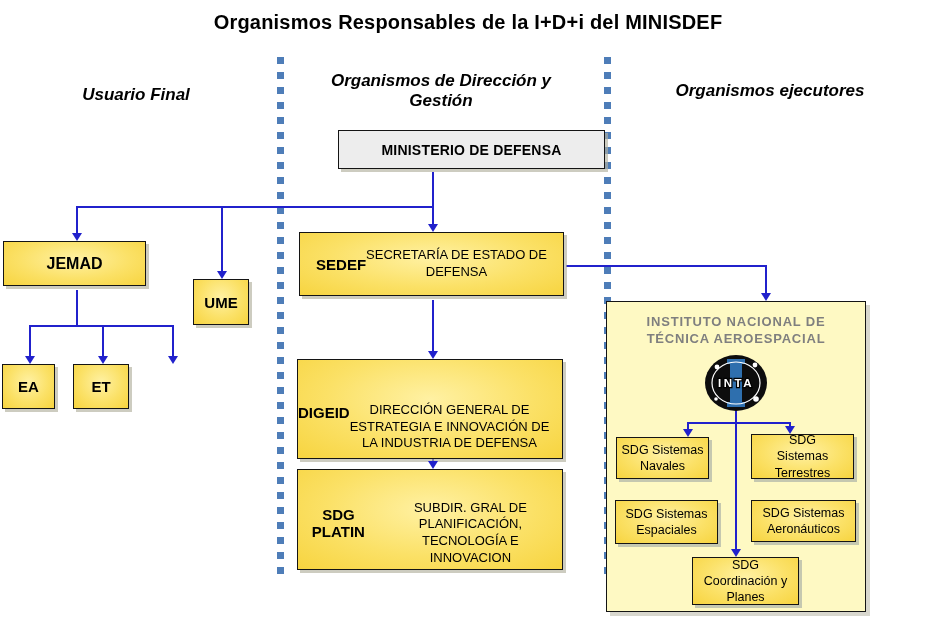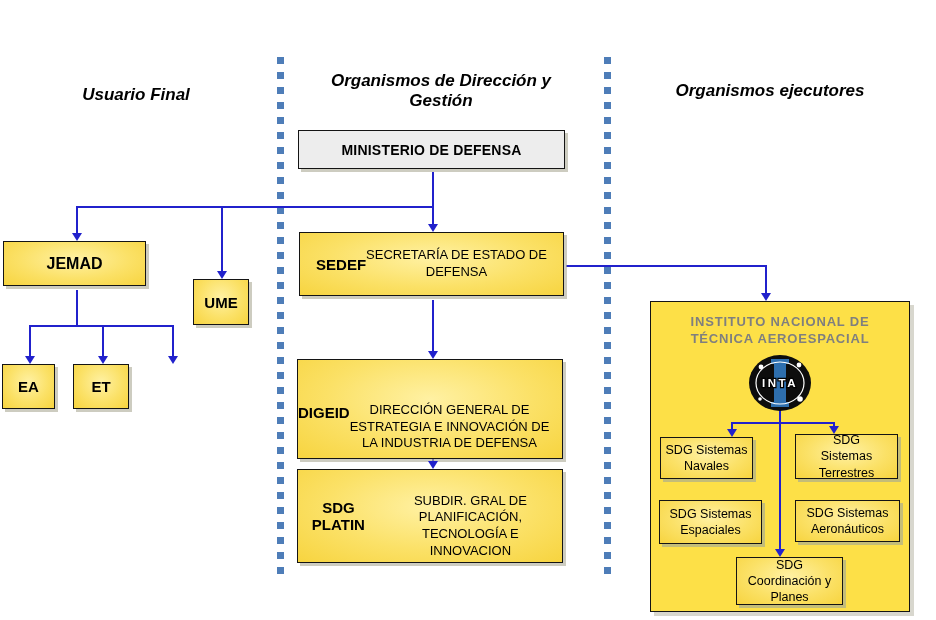--- a/index.html
+++ b/index.html
@@ -16,40 +16,41 @@
   .hline{height:2px;} .vline{width:2px;}
   .arr{position:absolute;width:0;height:0;border-left:5px solid transparent;
        border-right:5px solid transparent;border-top:8px solid #2121cc;z-index:3;}
   .ybox{position:absolute;border:1.5px solid #141414;z-index:2;
         background:radial-gradient(ellipse at 50% 40%, #fff1a3 0%, #fbe167 55%, #f7d43f 100%);
         box-shadow:3px 3px 0 rgba(178,176,158,0.65);
         display:flex;flex-direction:row;align-items:center;justify-content:center;
         text-align:center;}
   .gbox{position:absolute;border:1.5px solid #141414;background:#ededed;z-index:2;
         box-shadow:3px 3px 0 rgba(178,176,158,0.65);
-        display:flex;align-items:center;justify-content:center;text-align:center;}
-  .panel{position:absolute;left:650px;top:301px;width:258px;height:309px;
-         border:1.5px solid #141414;background:#fde047;z-index:2;
+        display:flex;align-items:center;justify-content:center;text-align:center;margin-left:40px;}
+  .panel{position:absolute;left:606px;top:301px;width:258px;height:309px;
+         border:1.5px solid #141414;background:#fef9c3;z-index:2;
          box-shadow:4px 4px 0 rgba(178,176,158,0.5);}
   .panel .ybox{box-shadow:3px 3px 0 rgba(150,160,160,0.55);}
   .node-name{font-size:15px;font-weight:bold;}
   .node-desc{font-size:13px;line-height:1.28;}
   .big-label{font-size:16px;font-weight:bold;}
   .small-label{font-size:15px;font-weight:bold;}
   .ministerio-label{font-size:14px;font-weight:bold;letter-spacing:0.2px;}
   .panel-title{position:absolute;top:12px;left:0;width:100%;text-align:center;
                font-size:13px;font-weight:bold;color:#7f7f7f;letter-spacing:0.8px;line-height:1.3;}
   .sdg-label{font-size:12.5px;line-height:1.3;}
   .logo{position:absolute;left:97px;top:52px;width:64px;height:58px;z-index:2;}
 </style>
 </head>
 <body>
 
 <div class="canvas">
 
+  <div class="title">Organismos Responsables de la I+D+i del MINISDEF</div>
 
   <div class="divider" style="left:277px"></div>
   <div class="divider" style="left:604px"></div>
 
   <div class="colhead" style="left:0;top:85px;width:272px">Usuario Final</div>
   <div class="colhead pre" style="left:287px;top:71px;width:308px">Organismos de Dirección y
 Gestión</div>
   <div class="colhead" style="left:616px;top:81px;width:308px">Organismos ejecutores</div>
 
   <div class="vline" style="left:432px;top:172px;height:52px"></div>
@@ -95,21 +96,21 @@
     <span class="node-name">SEDEF</span>
     <span class="node-desc pre">SECRETARÍA DE ESTADO DE
 DEFENSA</span>
   </div>
   <div class="ybox" style="left:297px;top:359px;width:264px;height:92px;justify-content:flex-start;padding-top:6px">
     <span class="node-name">DIGEID</span>
     <span class="node-desc pre" style="margin-top:30px">DIRECCIÓN GENERAL DE
 ESTRATEGIA E INNOVACIÓN DE
 LA INDUSTRIA DE DEFENSA</span>
   </div>
-  <div class="ybox" style="left:297px;top:469px;width:264px;height:92px;justify-content:space-between;">
+  <div class="ybox" style="left:297px;top:469px;width:264px;height:92px;justify-content:space-between;padding-top:7px">
     <span class="node-name">SDG PLATIN</span>
     <span class="node-desc pre" style="margin-top:20px">SUBDIR. GRAL DE
 PLANIFICACIÓN, TECNOLOGÍA E
 INNOVACION</span>
   </div>
 
   <div class="panel">
     <div class="panel-title pre">INSTITUTO NACIONAL DE
 TÉCNICA AEROESPACIAL</div>
 

